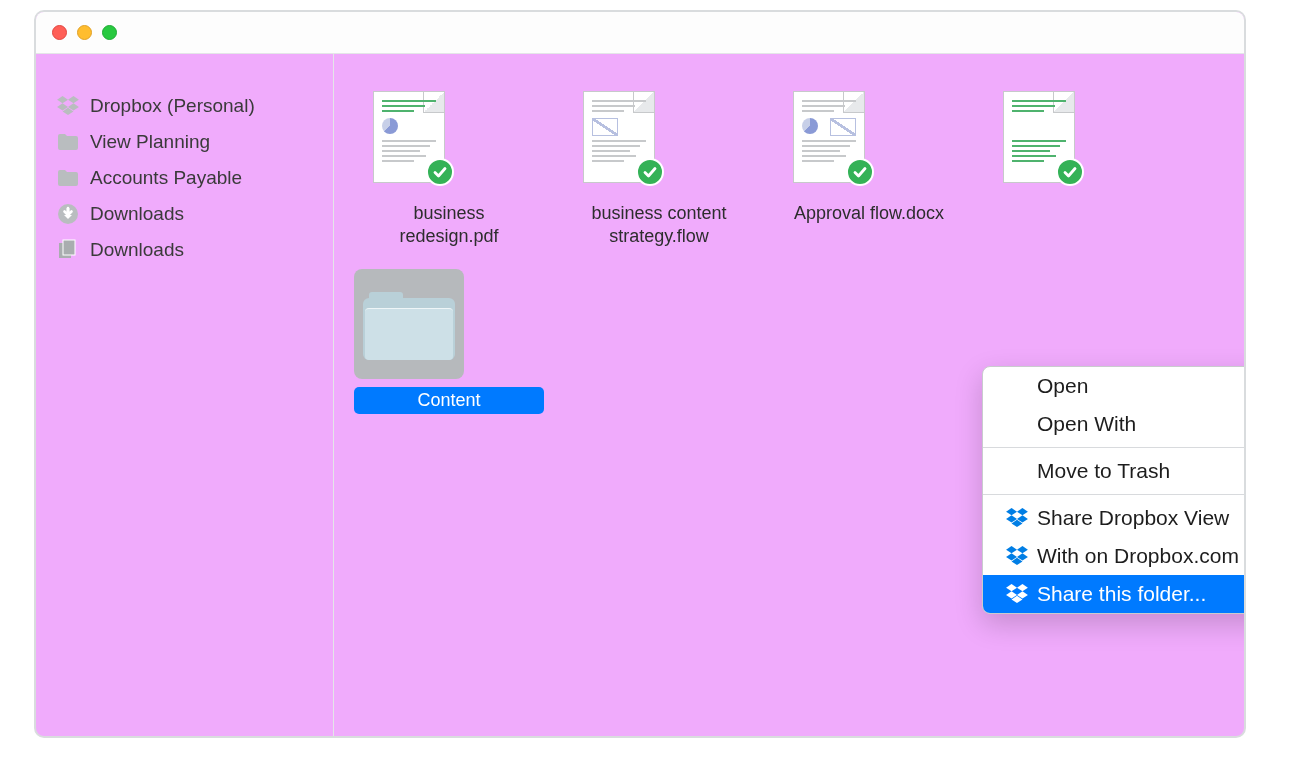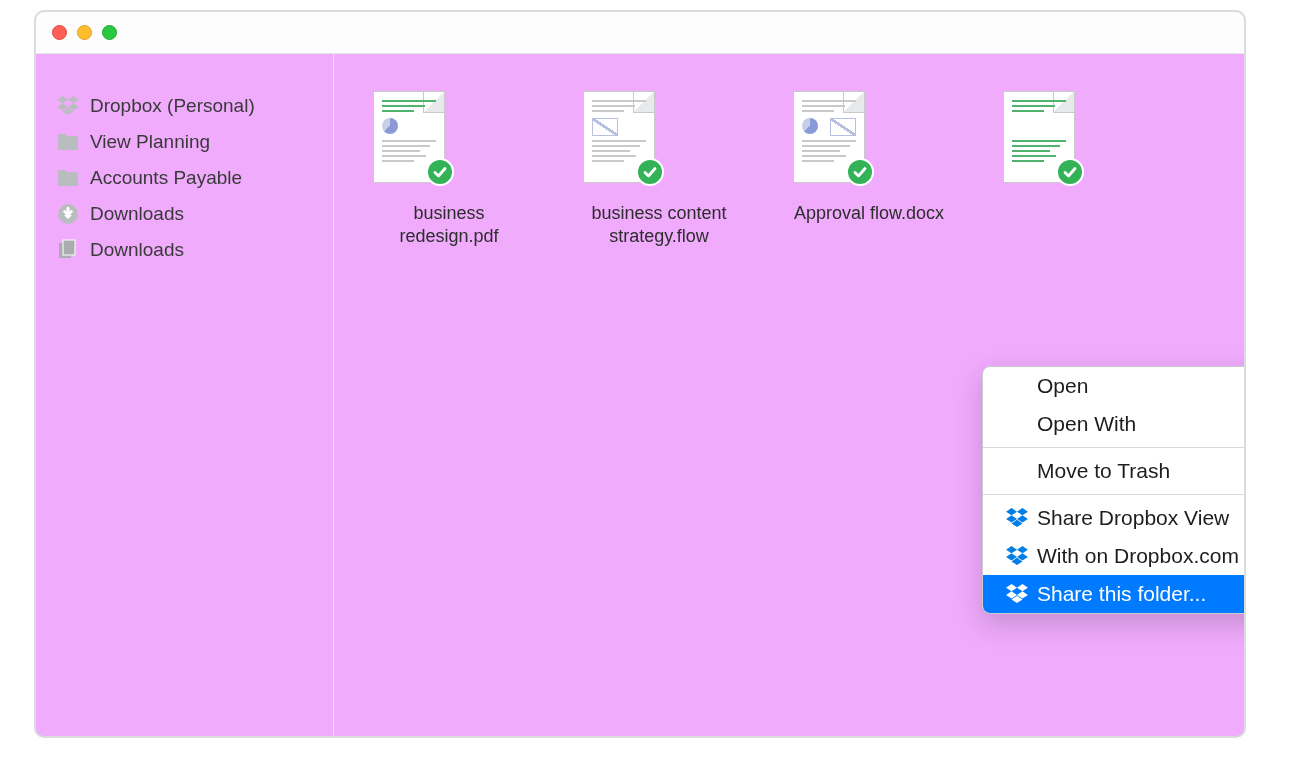--- a/index.html
+++ b/index.html
@@ -393,20 +393,30 @@
                   <span style="width:60%"></span>
                 </div>
   </div>
               <div class="badge">
                 <svg width="16" height="16" viewBox="0 0 16 16">
                   <path fill="none" stroke="#fff" stroke-width="2.8" stroke-linecap="round" stroke-linejoin="round" d="M3 8.5 L6.5 12 L13 4.5"></path>
                 </svg>
               </div>
             </div>
           </div>
+          <div class="file-cell selected">
+            <div class="thumb-wrap">
+              <div class="folder-thumb">
+                <div class="back"></div>
+                <div class="tab"></div>
+                <div class="front"></div>
+              </div>
+            </div>
+            <div class="file-label">Content</div>
+          </div>
         </div>
       <div class="context-menu" id="ctx-menu">
           <div class="menu-item">
             <span class="mi-icon"></span>
             <span>Open</span>
           </div>
           <div class="menu-item">
             <span class="mi-icon"></span>
             <span>Open With</span>
           </div>

